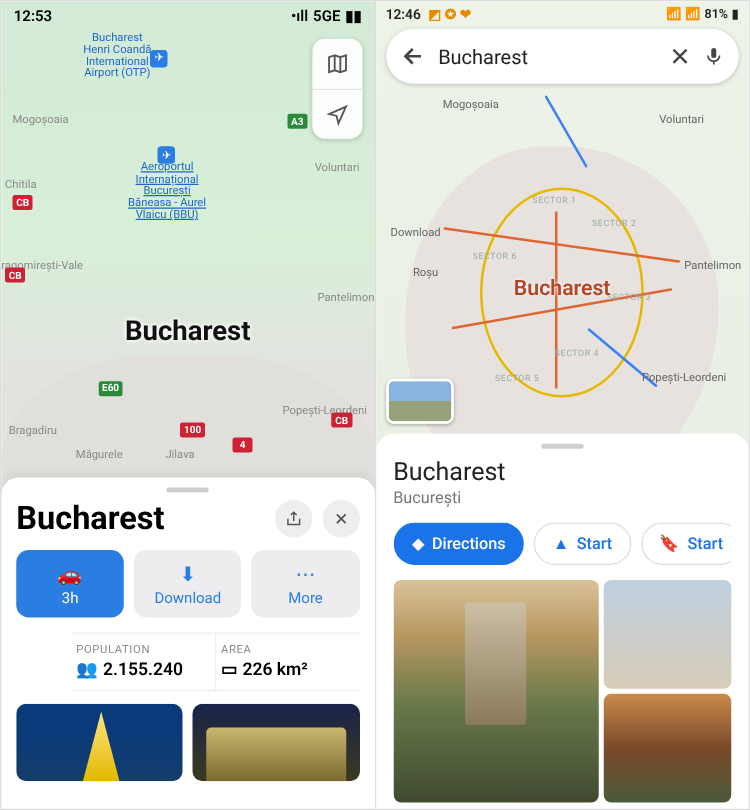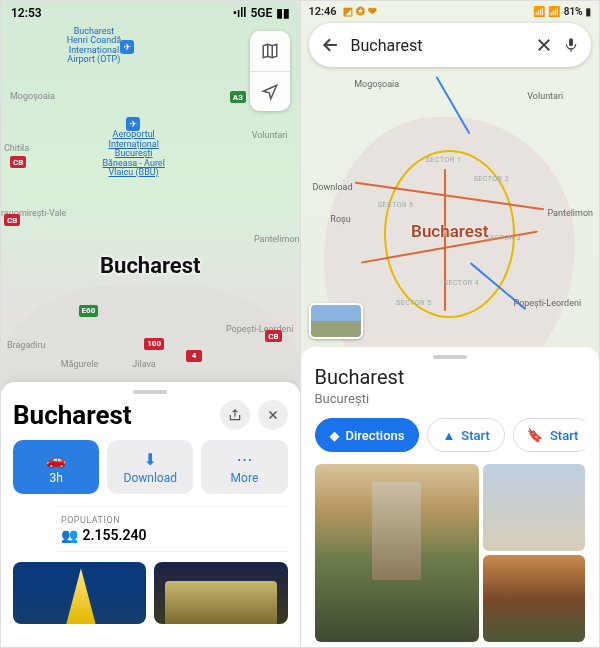--- a/index.html
+++ b/index.html
@@ -158,20 +158,27 @@
       </div>
     </div>
     <div class="a-stats">
       <div class="a-stat">
         <div class="lab">POPULATION</div>
         <div class="val">
             <span>👥</span>
             <span>2.155.240</span>
           </div>
       </div>
+      <div class="a-stat">
+        <div class="lab">AREA</div>
+        <div class="val">
+            <span>▭</span>
+            <span>226 km²</span>
+          </div>
+      </div>
     </div>
     <div class="a-photos">
       <div class="a-photo ph1"></div>
       <div class="a-photo ph2"></div>
     </div>
   </div>
 </div>
 
 <div class="panel">
   <div class="map-g">

